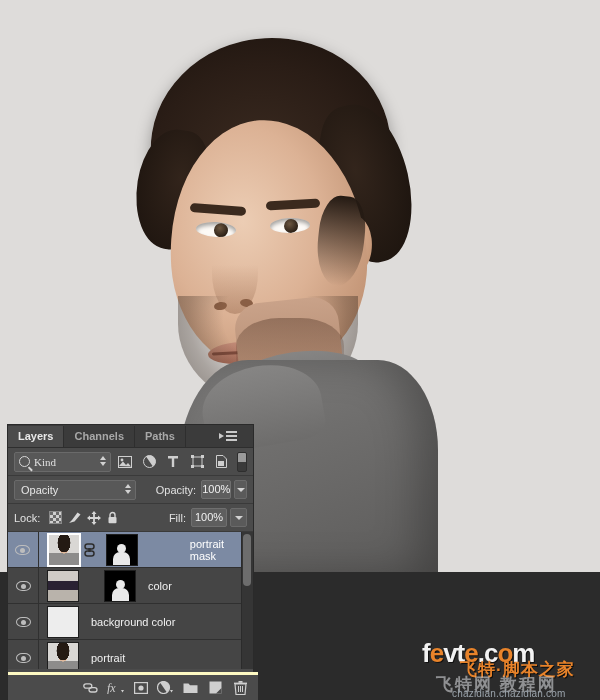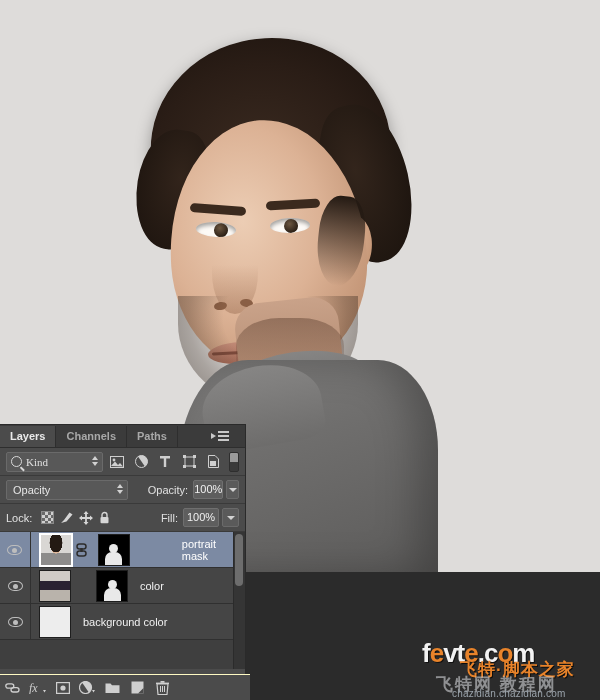--- a/index.html
+++ b/index.html
@@ -125,21 +125,21 @@
   .wm-line3{
     position:absolute;left:14px;top:33px;font-size:17px;font-weight:bold;
     color:rgba(225,228,232,.55);letter-spacing:2px;white-space:nowrap;
   }
   .wm-line4{
     position:absolute;left:30px;top:48px;font-size:10px;color:#9aa3ab;letter-spacing:.2px;white-space:nowrap;
   }
 
   
   .panel{
-    position:absolute;left:0;top:425px;width:245px;height:275px;
+    position:absolute;left:8px;top:425px;width:245px;height:275px;
     background:#4b4b4b;color:#d6d6d6;font-size:11px;
     box-shadow:0 0 0 1px #2a2a2a;
   }
   .tabbar{position:relative;height:22px;background:#3b3b3b;border-bottom:1px solid #2e2e2e;display:flex;align-items:flex-end;}
   .tab{
     height:21px;line-height:21px;padding:0 10px;font-size:11px;font-weight:bold;color:#a8a8a8;
     background:#3b3b3b;border-right:1px solid #2e2e2e;
   }
   .tab.active{background:#4b4b4b;color:#e9e9e9;}
   .tab-filler{flex:1;height:21px;background:#3b3b3b;}
@@ -212,22 +212,22 @@
   .mask-fig{width:17px;height:21px;position:relative;}
   .mask-fig:before{content:"";position:absolute;left:4px;top:0;width:9px;height:9px;border-radius:50%;background:#e9e9e9;}
   .mask-fig:after{content:"";position:absolute;left:0;top:8px;width:17px;height:13px;border-radius:7px 7px 0 0;background:#e9e9e9;}
   .linkico{width:11px;height:14px;margin:0 3px;display:flex;align-items:center;justify-content:center;color:#2d2d2d;}
   .layer-name{margin-left:12px;font-size:11px;color:#f0f0f0;}
   .layer.selected .layer-name{color:#ffffff;padding-left:40px;}
 
   .vscroll{position:absolute;right:0;top:0;width:11px;height:100%;background:#353535;border-left:1px solid #2b2b2b;}
   .vthumb{position:absolute;left:1px;top:2px;width:8px;height:52px;background:#6d6d6d;border-radius:4px;}
 
-  .footer{position:absolute;left:0;bottom:0;width:245px;height:25px;background:#4b4b4b;border-top:1px solid #fef9c3;
-          display:flex;align-items:center;padding-right:5px;}
+  .footer{position:absolute;left:0;bottom:0;width:245px;height:25px;background:#4b4b4b;border-top:3px solid #fef9c3;
+          display:flex;align-items:center;justify-content:flex-end;padding-right:5px;}
   .fbtn{width:25px;height:22px;display:flex;align-items:center;justify-content:center;color:#cfcfcf;}
   .fbtn svg{display:block;}
 
   .panel-bottom-fill{position:absolute;left:0;bottom:25px;width:245px;height:6px;background:#4b4b4b;}
 </style>
 </head>
 <body>
 
 <div id="root">
 
@@ -399,20 +399,27 @@
       </div>
 
       <div class="layer">
         <div class="eye-cell">
             <span class="eye-ico"></span>
           </div>
         <div class="thumb th-flat"></div>
         <span class="layer-name">background color</span>
       </div>
 
+      <div class="layer">
+        <div class="eye-cell">
+            <span class="eye-ico"></span>
+          </div>
+        <div class="thumb th-portrait"></div>
+        <span class="layer-name">portrait</span>
+      </div>
 
       <div class="vscroll">
         <div class="vthumb"></div>
       </div>
     </div>
 
     <div class="panel-bottom-fill"></div>
 
     <div class="footer">
       <div class="fbtn">

